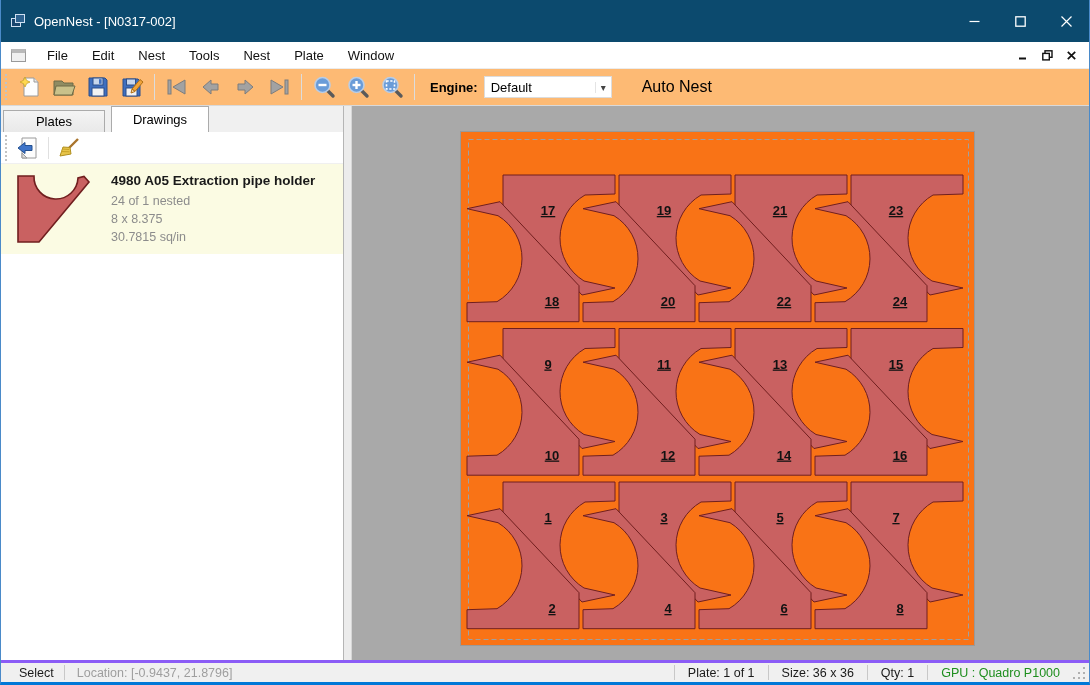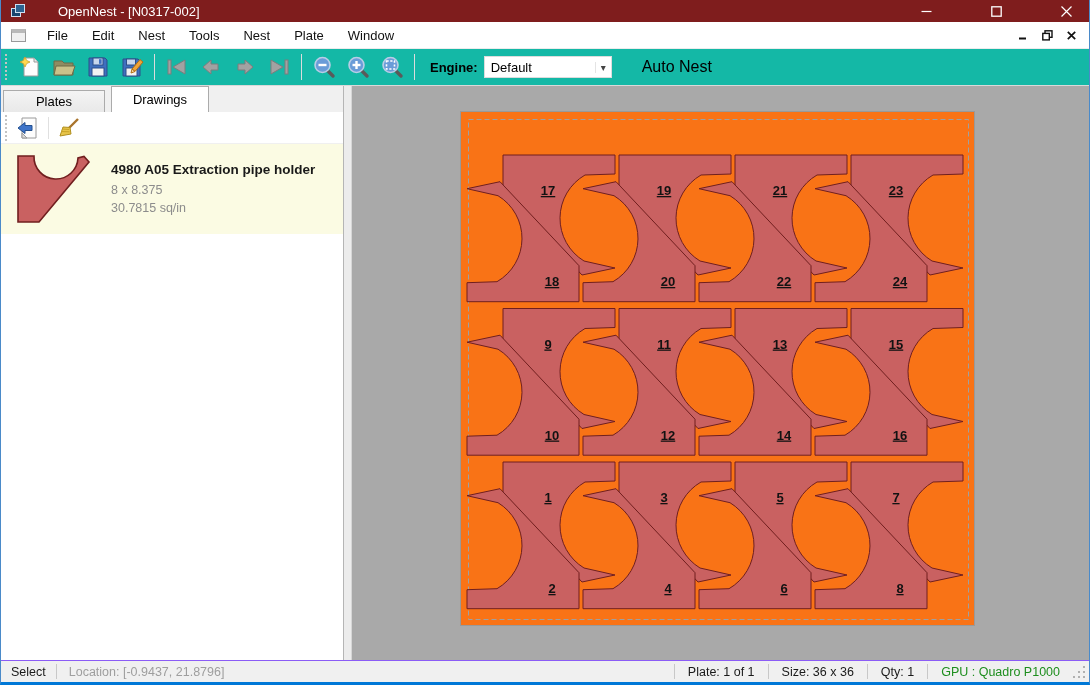--- a/index.html
+++ b/index.html
@@ -1,36 +1,36 @@
 <!DOCTYPE html>
 <html><head>
 <meta charset="utf-8">
 <style>
   * { margin:0; padding:0; box-sizing:border-box; }
   html,body { width:1090px; height:685px; font-family:"Liberation Sans", sans-serif; background:#fff; overflow:hidden; }
   .window { width:1090px; height:685px; display:flex; flex-direction:column;
             border-left:1px solid #4a8ac9; border-right:1px solid #4a8ac9; border-bottom:3px solid #0078d7; background:#fff; }
 
   
-  .titlebar { height:22px; background:#7f1d1d; display:flex; align-items:center; flex:0 0 auto;gap:24px; }
+  .titlebar { height:42px; background:#0c4a6e; display:flex; align-items:center; flex:0 0 auto; }
   .titlebar .appicon { width:16px; height:16px; margin:0 8px 0 9px; }
   .titlebar .title { color:#fff; font-size:13px; }
   .titlebar .spacer { flex:1; }
   .winbtn { width:46px; height:30px; display:flex; align-items:center; justify-content:center; }
   .winbtn svg { display:block; }
 
   
   .menubar { height:26px; background:#fff; display:flex; align-items:center; font-size:13px; color:#111; flex:0 0 auto; }
   .mdi-icon { width:15px; height:13px; margin:0 9px 0 10px; background:#f0f0f0; border:1px solid #9a9a9a; border-top:4px solid #b9b9b9; }
   .menu-item { padding:4px 12px; cursor:default; }
   .menubar .spacer { flex:1; }
   .mdibtn { width:20px; height:20px; display:flex; align-items:center; justify-content:center; margin-right:4px; }
 
   
-  .toolbar { height:38px; background:#14b8a6; border-top:1px solid #ececec; border-bottom:1px solid #d9d9d9;
+  .toolbar { height:38px; background:#fdba74; border-top:1px solid #ececec; border-bottom:1px solid #d9d9d9;
              display:flex; align-items:center; flex:0 0 auto; }
   .grip { width:5px; height:26px; margin:0 4px 0 3px;
           background-image:repeating-linear-gradient(#c3c3c3 0 2px, transparent 2px 4px); background-size:2px 100%; background-repeat:no-repeat; background-position:1px 0; }
   .tbtn { width:34px; height:32px; display:flex; align-items:center; justify-content:center; }
   .tsep { width:1px; height:26px; background:#dcdcdc; margin:0 5px; }
   .engine-label { font-weight:bold; font-size:13px; margin:0 6px 0 10px; }
   .combobox { width:128px; height:22px; background:#fff; border:1px solid #dcdcdc; display:flex; align-items:center; font-size:13px; }
   .combobox .val { flex:1; padding-left:6px; }
   .combobox .arrow { width:16px; text-align:center; color:#444; font-size:10px; border-left:1px solid #e4e4e4; }
   .autonest { font-size:16px; margin-left:22px; padding:5px 8px; }
@@ -59,22 +59,22 @@
 
   
   .canvas { flex:1; background:#a9a9a9; position:relative; overflow:hidden; }
   .plate { position:absolute; left:108px; top:25px; width:515px; height:515px; background:#f97316; border:1px solid #999; }
   .plate svg { display:block; }
   .part { fill:#c96161; stroke:#701f1f; stroke-width:1; }
   .plate-label { font-family:"Liberation Sans", sans-serif; font-size:13px; font-weight:bold; fill:#121212;
                  text-decoration:underline; text-anchor:middle; }
 
   
-  .statusbar { height:22px; background:#f0f0f0; border-top:1px solid #8b5cf6; display:flex; align-items:center;
-               font-size:12.5px; color:#1a1a1a; flex:0 0 auto; }
+  .statusbar { height:22px; background:#f0f0f0; border-top:3px solid #8b5cf6; display:flex; align-items:center;
+               font-size:12.5px; color:#1a1a1a; flex:0 0 auto;padding-left:8px; }
   .statusbar .mode { padding:0 10px; }
   .vsep { width:1px; height:15px; background:#c8c8c8; }
   .statusbar .loc { padding:0 12px; color:#9e9e9e; }
   .statusbar .spacer { flex:1; }
   .sitem { padding:0 13px; }
   .gpu { color:#1e8e1e; }
   .sizegrip { width:14px; height:16px; margin-right:2px; }
 </style>
 </head>
 <body>
@@ -252,20 +252,21 @@
           </svg>
         </div>
       </div>
 
       <div class="drawing-item">
         <svg class="thumb" viewBox="0 0 82 72">
           <path d="M3,3 L19,3 A22 22 0 0 0 63,5 L69,3.5 L74,9 L24,69 L3,69 Z" fill="#c96161" stroke="#701f1f" stroke-width="1.6"></path>
         </svg>
         <div class="item-text">
           <div class="title">4980 A05 Extraction pipe holder</div>
+          <div class="sub">24 of 1 nested</div>
           <div class="sub">8 x 8.375</div>
           <div class="sub">30.7815 sq/in</div>
         </div>
       </div>
       <div class="panel-rest"></div>
     </div>
 
     <div class="splitter"></div>
 
     <div class="canvas">

